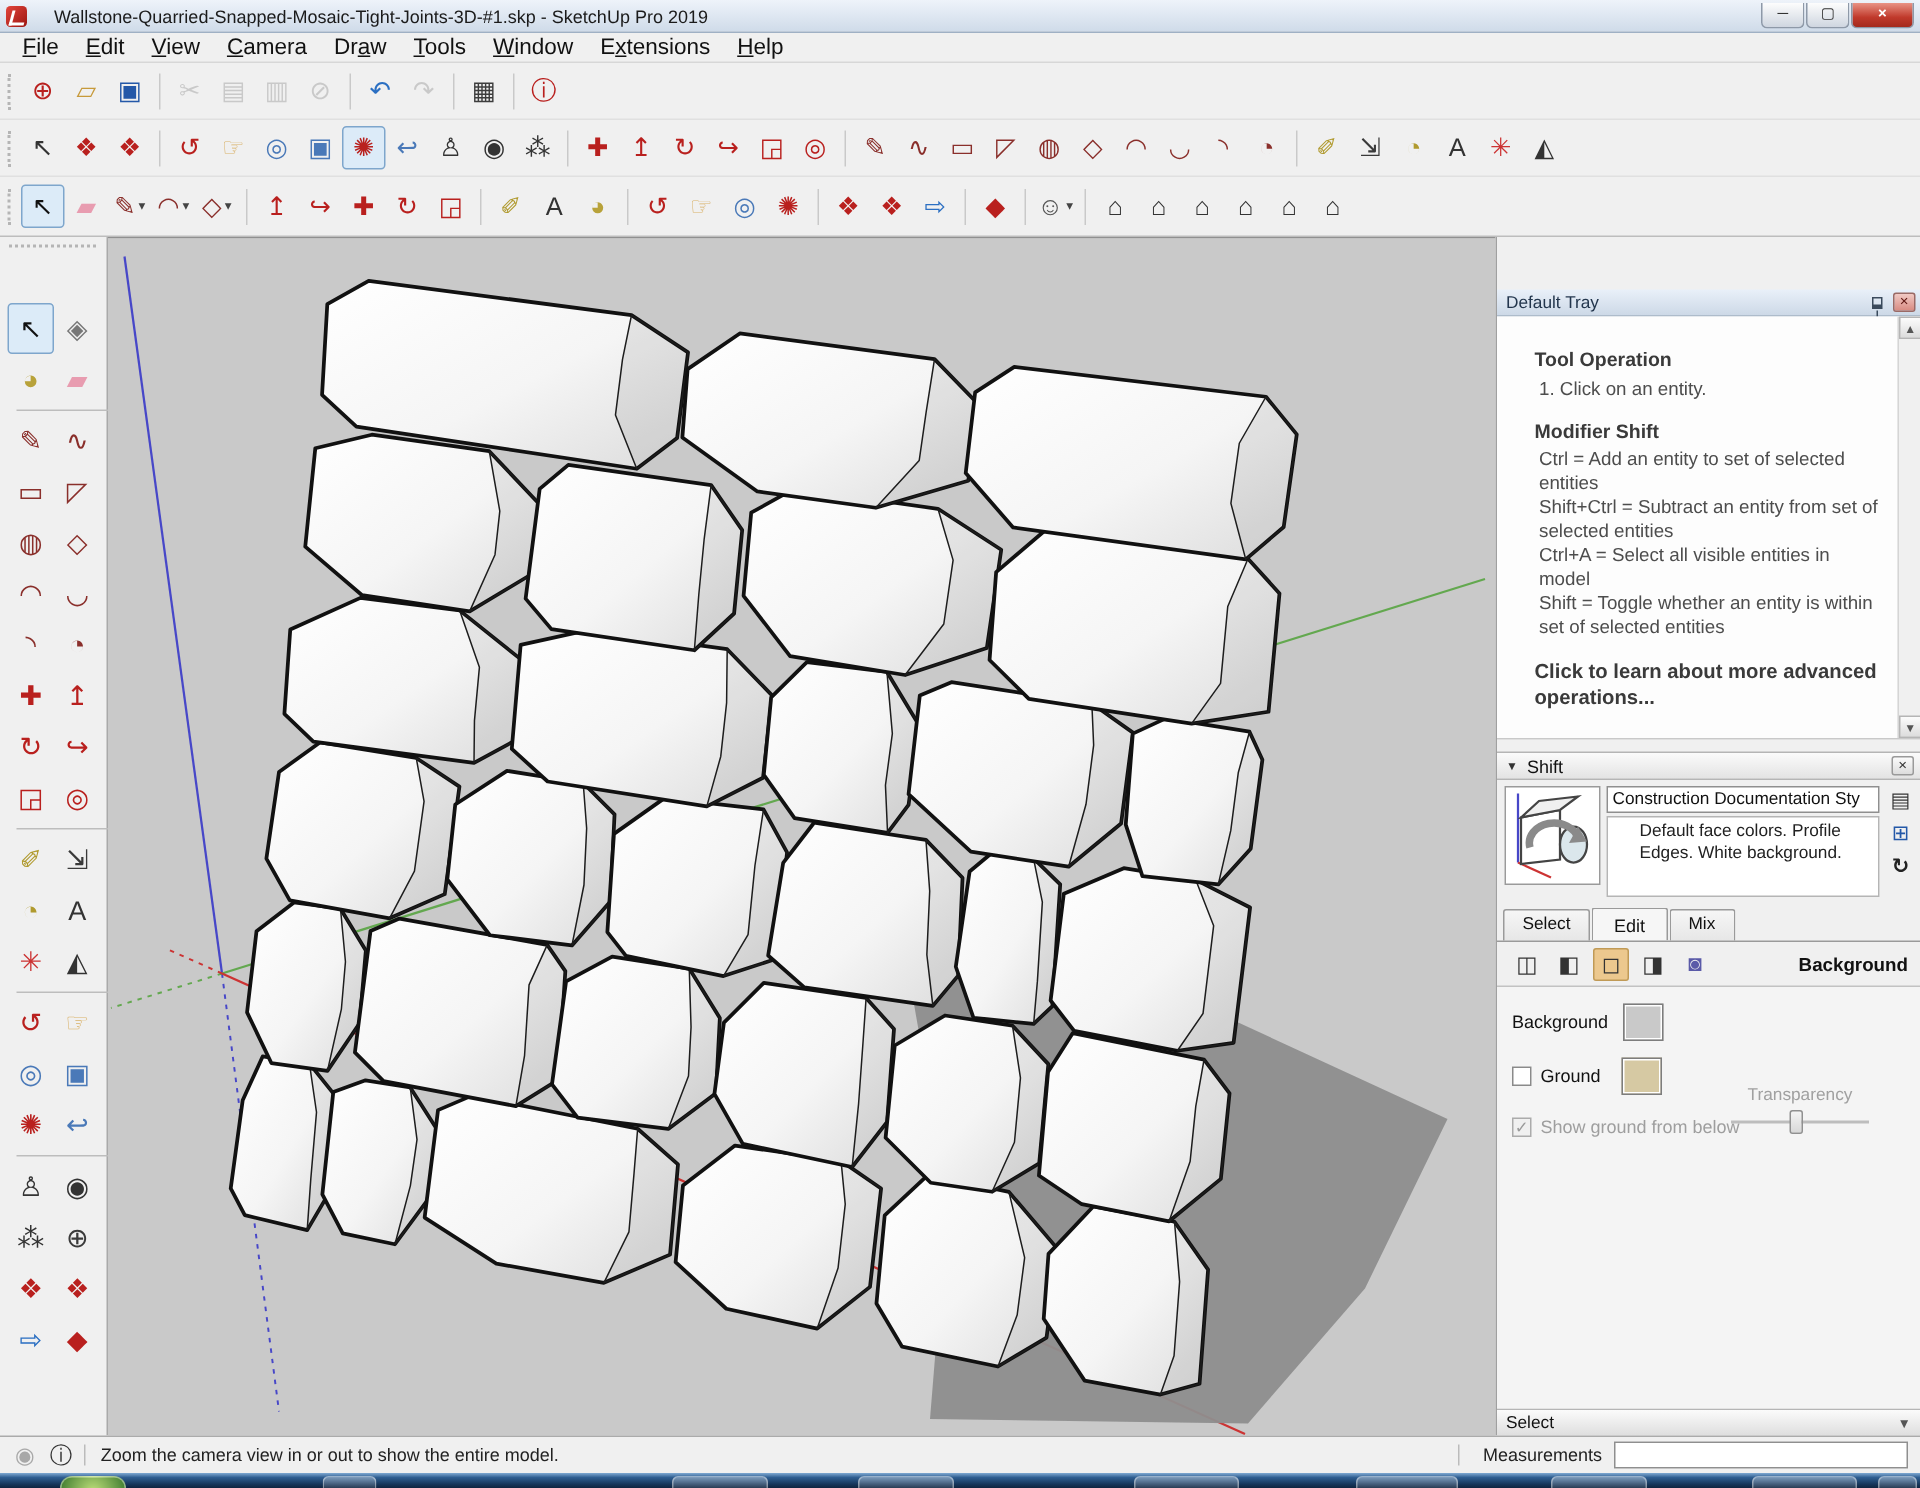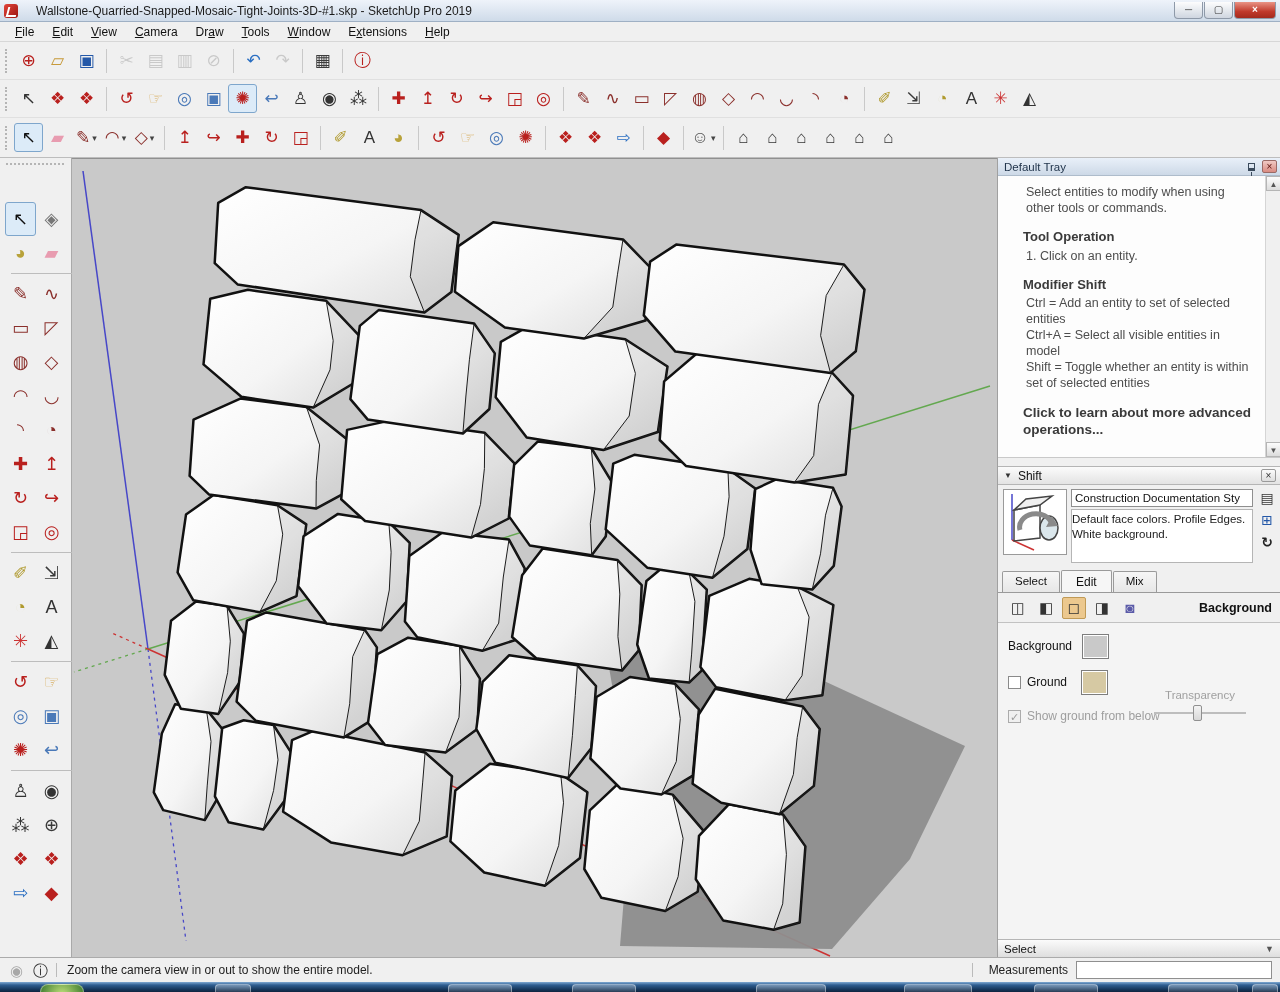--- a/index.html
+++ b/index.html
@@ -17,21 +17,21 @@
     border-left:2px solid #fff;border-bottom:2px solid #fff;transform:skewX(-15deg);}
   .wtitle{font-size:12px;color:#1b1b1b;white-space:nowrap;flex:1;margin-left:12px;}
   .capbtns{display:flex;gap:1px;margin-left:auto;padding-top:0;}
   .cap{width:29px;height:17px;font-size:10px;line-height:15px;text-align:center;color:#333;
     background:linear-gradient(#fdfdfd,#cfd6e0);border:1px solid #8e99a8;border-top:none;
     border-radius:0 0 4px 4px;}
   .cap.close{width:42px;background:linear-gradient(#e99385,#c0392b 60%,#a42a1d);color:#fff;font-weight:bold;}
   
   .menubar{position:absolute;left:0;top:22px;width:1280px;height:20px;background:#f0f0f0;
     border-bottom:1px solid #d7d7d7;display:flex;align-items:center;padding-left:6px;}
-  .menu-item{font-size:12px;color:#111;padding:6px 9px;}
+  .menu-item{font-size:15px;color:#111;padding:6px 9px;}
   
   .toolrow{position:absolute;left:0;width:1280px;height:36px;background:#f0f0f0;
     display:flex;align-items:center;padding-left:2px;border-bottom:1px solid #e0e0e0;}
   .tgrip{width:4px;height:24px;border-left:2px dotted #b5b5b5;margin:0 5px 0 3px;flex:0 0 auto;}
   .tbtn{display:flex;align-items:center;justify-content:center;min-width:29px;height:29px;
     border:1px solid transparent;border-radius:3px;flex:0 0 auto;}
   .tbtn .glyph{font-size:17px;line-height:1;}
   .tbtn.pressed{border:1px solid #7ea6cc;background:#dcebf8;}
   .tbtn.disabled{opacity:.45;filter:grayscale(70%);}
   .tbtn .dd{font-size:9px;color:#444;margin-left:2px;}
@@ -43,21 +43,21 @@
   .railgrip{position:absolute;left:6px;top:5px;width:58px;border-top:2px dotted #b5b5b5;}
   .rail .tbtn{width:31px;height:34px;}
   .rail .tbtn .glyph{font-size:18px;}
   .rail .tsep{flex-basis:100%;height:0;width:auto;border-top:1px solid #bdbdbd;margin:3px 6px;background:none;}
   
   .viewport{position:absolute;left:72px;top:158px;width:925px;height:799px;border-top:1px solid #909090;}
   
   .tray{position:absolute;left:997px;top:158px;width:283px;height:799px;background:#f0f0f0;
     border-left:1px solid #a0a0a0;display:flex;flex-direction:column;font-size:12px;}
   .tray-header{height:18px;background:linear-gradient(#e9f0f9,#cdd9e7);border-bottom:1px solid #aebccb;
-    display:flex;align-items:center;padding:0 3px 0 6px;flex:0 0 auto;}
+    display:flex;align-items:center;padding:0 3px 0 6px;flex:0 0 auto;margin-top:35px;}
   .tray-title{font-size:11.5px;color:#23364d;flex:1;}
   .pinicon{width:7px;height:8px;border:1px solid #3a4a5c;border-bottom-width:3px;margin-right:7px;position:relative;}
   .pinicon::after{content:"";position:absolute;left:2px;top:8px;width:1px;height:4px;background:#3a4a5c;}
   .minibox{width:15px;height:13px;border:1px solid #9a6a66;background:linear-gradient(#f0c9c4,#d98b82);
     color:#5d1410;font-size:10px;line-height:11px;text-align:center;border-radius:2px;}
   .instructor{position:relative;height:282px;background:#fdfdfd;border-bottom:1px solid #c9c9c9;
     padding:8px 24px 0 28px;color:#4d4d4d;font-size:12.5px;line-height:1.28;flex:0 0 auto;}
   .instructor .ihead{font-weight:bold;color:#3a3a3a;font-size:13px;margin:13px 0 2px -3px;}
   .instructor .learn{font-weight:bold;color:#3a3a3a;font-size:13.5px;margin:14px 0 0 -3px;line-height:1.25;}
   .iscroll{position:absolute;right:0;top:0;width:15px;height:100%;background:#f0f0f0;border-left:1px solid #d5d5d5;}
@@ -66,21 +66,21 @@
   .iscroll .up{top:0;}  .iscroll .down{bottom:0;}
   .panel-header{height:19px;background:linear-gradient(#fbfbfb,#e3e3e3);border:1px solid #b5b5b5;border-left:none;border-right:none;
     display:flex;align-items:center;padding:0 4px 0 6px;margin-top:8px;flex:0 0 auto;}
   .ptri{font-size:8px;color:#333;margin-right:6px;}
   .ptitle{font-size:12px;color:#111;flex:1;}
   .styles-body{height:78px;display:flex;padding:4px 3px 0 5px;gap:4px;flex:0 0 auto;}
   .sthumb{width:64px;height:66px;border:1px solid #9a9a9a;background:#fff;flex:0 0 auto;}
   .scol{flex:1;display:flex;flex-direction:column;gap:2px;}
   .sname{height:18px;border:1px solid #8f8f8f;background:#fff;font-size:11.5px;padding:1px 3px;
     font-family:"Liberation Sans","DejaVu Sans",sans-serif;color:#111;width:100%;}
-  .sdesc{flex:1;border:1px solid #b5b5b5;background:#fff;font-size:11.5px;color:#222;padding:2px 0;line-height:1.3;}
+  .sdesc{flex:1;border:1px solid #b5b5b5;background:#fff;font-size:11.5px;color:#222;padding:2px 21px;line-height:1.3;}
   .sicons{width:20px;display:flex;flex-direction:column;align-items:center;gap:8px;padding-top:2px;flex:0 0 auto;}
   .sicons span{font-size:14px;line-height:1;}
   .tabs-row{display:flex;padding-left:4px;margin-top:7px;position:relative;top:1px;flex:0 0 auto;}
   .tab{font-size:11.5px;color:#111;border:1px solid #9a9a9a;border-bottom:none;background:linear-gradient(#f6f6f6,#e6e6e6);
     padding:3px 12px 2px;border-radius:2px 2px 0 0;margin-right:1px;}
   .tab.active{background:#f6f6f6;padding:4px 14px 3px;position:relative;top:-1px;font-size:12px;}
   .editpage{flex:1;border-top:1px solid #9a9a9a;background:#f4f4f4;position:relative;overflow:hidden;}
   .subicons{height:30px;display:flex;align-items:center;gap:4px;padding:0 8px;border-bottom:1px solid #c2c2c2;background:#f0f0f0;}
   .subicons .sbtn{width:24px;height:22px;display:flex;align-items:center;justify-content:center;
     border:1px solid transparent;border-radius:2px;font-size:15px;color:#333;}
@@ -616,26 +616,26 @@
   </div>
 
   <div class="tray">
     <div class="tray-header">
       <span class="tray-title">Default Tray</span>
       <span class="pinicon"></span>
       <span class="minibox">×</span>
     </div>
 
     <div class="instructor">
-      <div>Select entities to modify when using other tools or commands.</div>
       <div class="ihead">Tool Operation</div>
       <div>1. Click on an entity.</div>
       <div class="ihead">Modifier Shift</div>
       <div>
           <div>Ctrl = Add an entity to set of selected entities</div>
+          <div>Shift+Ctrl = Subtract an entity from set of selected entities</div>
           <div>Ctrl+A = Select all visible entities in model</div>
           <div>Shift = Toggle whether an entity is within set of selected entities</div>
         </div>
       <div class="learn">Click to learn about more advanced operations...</div>
       <div class="iscroll">
         <span class="sarr up">▲</span>
         <span class="sarr down">▼</span>
       </div>
     </div>
 

